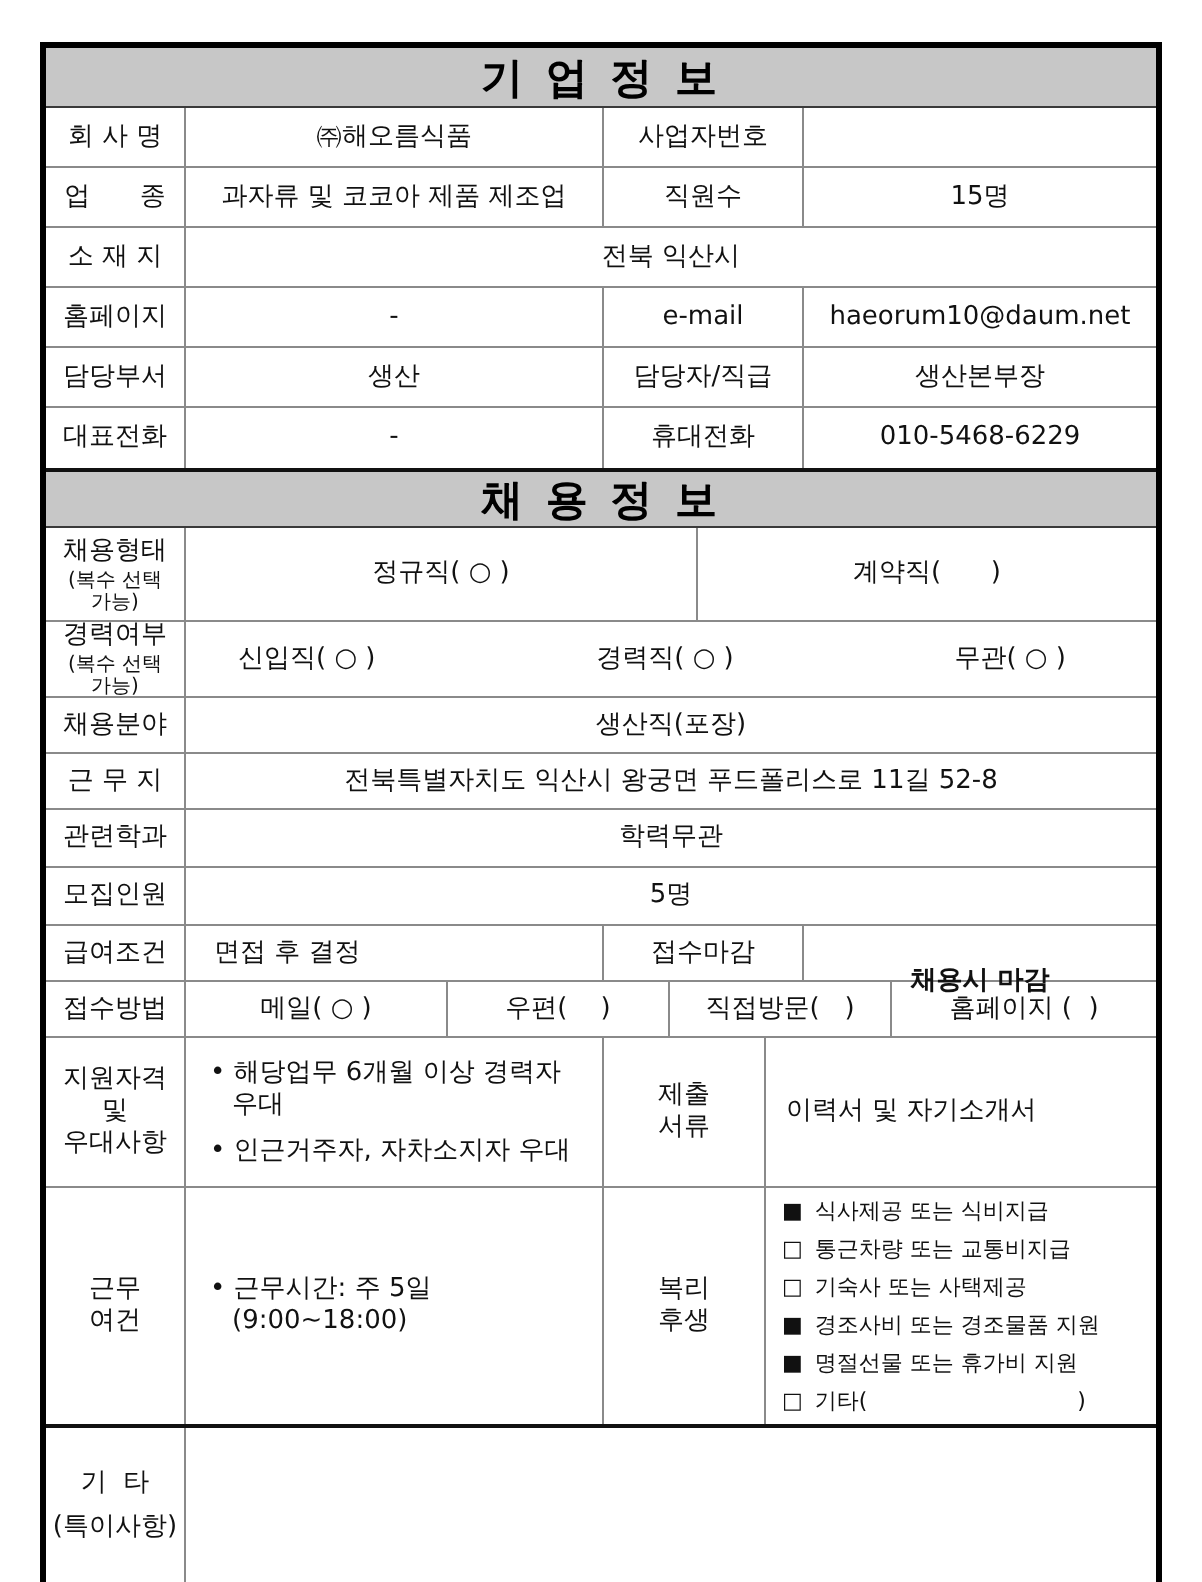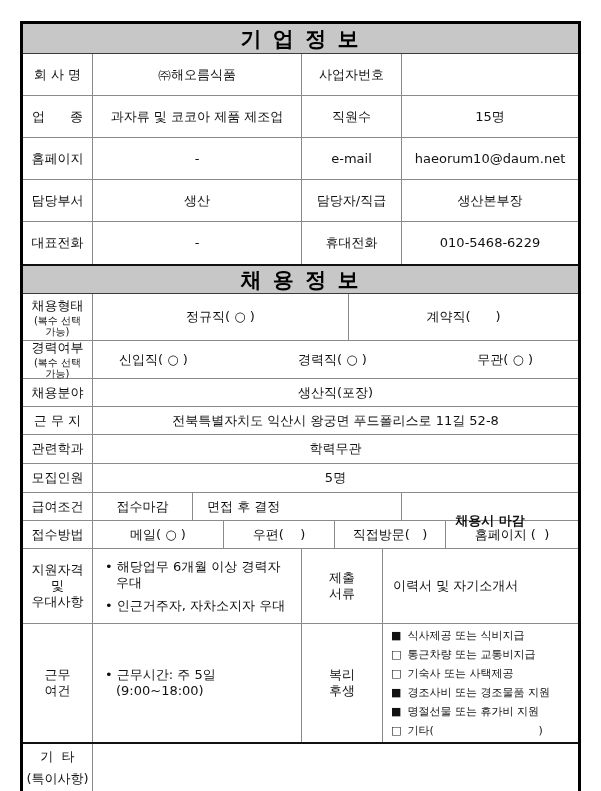--- a/index.html
+++ b/index.html
@@ -27,21 +27,21 @@
     display:flex;flex-direction:column;align-items:center;justify-content:center;
     border-right:1px solid #8a8a8a;box-sizing:border-box;
     font-size:13px;line-height:16px;text-align:center;white-space:pre-wrap;
   }
   .cell.no-r{border-right:none;}
   .c-label{width:70px;flex:none;}
   .c-v1{width:209px;flex:none;}
   .c-l2{width:100px;flex:none;}
   .c-v2{flex:1;}
   .c-span{flex:1;}
-  .h26{height:42px;} .h28{height:28px;} .h29{height:29px;}
+  .h26{height:30px;} .h28{height:28px;} .h29{height:29px;}
   .h38{height:38px;justify-content:space-between;} .h47{height:47px;} .h75{height:75px;} .h120{height:120px;}
   .sub{font-size:10px;line-height:11px;white-space:pre-line;margin-top:1px;color:#111;}
   .left{align-items:flex-start;text-align:left;}
   .pad14{padding-left:14px;}
   .bold{font-weight:bold;margin-top:28px;}
   .opt1{width:256px;flex:none;}
   .opt-span{flex:1;flex-direction:row;justify-content:space-between;padding:0 45px 0 26px;box-sizing:border-box;}
   .a1{width:131px;flex:none;} .a2{width:111px;flex:none;} .a3{width:111px;flex:none;}
   .q-bullets{width:209px;flex:none;align-items:flex-start;text-align:left;justify-content:center;padding:6px 6px 6px 12px;gap:7px;}
   .q-bullets .bullet{padding-left:11px;text-indent:-11px;display:block;}
@@ -67,20 +67,24 @@
     <div class="cell c-v2 no-r"></div>
   </div>
 
   <div class="row h26">
     <div class="cell c-label">업      종</div>
     <div class="cell c-v1">과자류 및 코코아 제품 제조업</div>
     <div class="cell c-l2">직원수</div>
     <div class="cell c-v2 no-r">15명</div>
   </div>
 
+  <div class="row h26">
+    <div class="cell c-label">소 재 지</div>
+    <div class="cell c-span no-r">전북 익산시</div>
+  </div>
 
   <div class="row h26">
     <div class="cell c-label">홈페이지</div>
     <div class="cell c-v1">-</div>
     <div class="cell c-l2">e-mail</div>
     <div class="cell c-v2 no-r">haeorum10@daum.net</div>
   </div>
 
   <div class="row h26">
     <div class="cell c-label">담당부서</div>
@@ -136,22 +140,22 @@
     <div class="cell c-span no-r">학력무관</div>
   </div>
 
   <div class="row h29">
     <div class="cell c-label">모집인원</div>
     <div class="cell c-span no-r">5명</div>
   </div>
 
   <div class="row h28">
     <div class="cell c-label">급여조건</div>
+    <div class="cell c-v1 left pad14">면접 후 결정</div>
     <div class="cell c-l2">접수마감</div>
-    <div class="cell c-v1 left pad14">면접 후 결정</div>
     <div class="cell c-v2 no-r bold">채용시 마감</div>
   </div>
 
   <div class="row h28">
     <div class="cell c-label">접수방법</div>
     <div class="cell a1">메일( ○ )</div>
     <div class="cell a2">우편(    )</div>
     <div class="cell a3">직접방문(   )</div>
     <div class="cell c-v2 no-r">홈페이지 (  )</div>
   </div>

